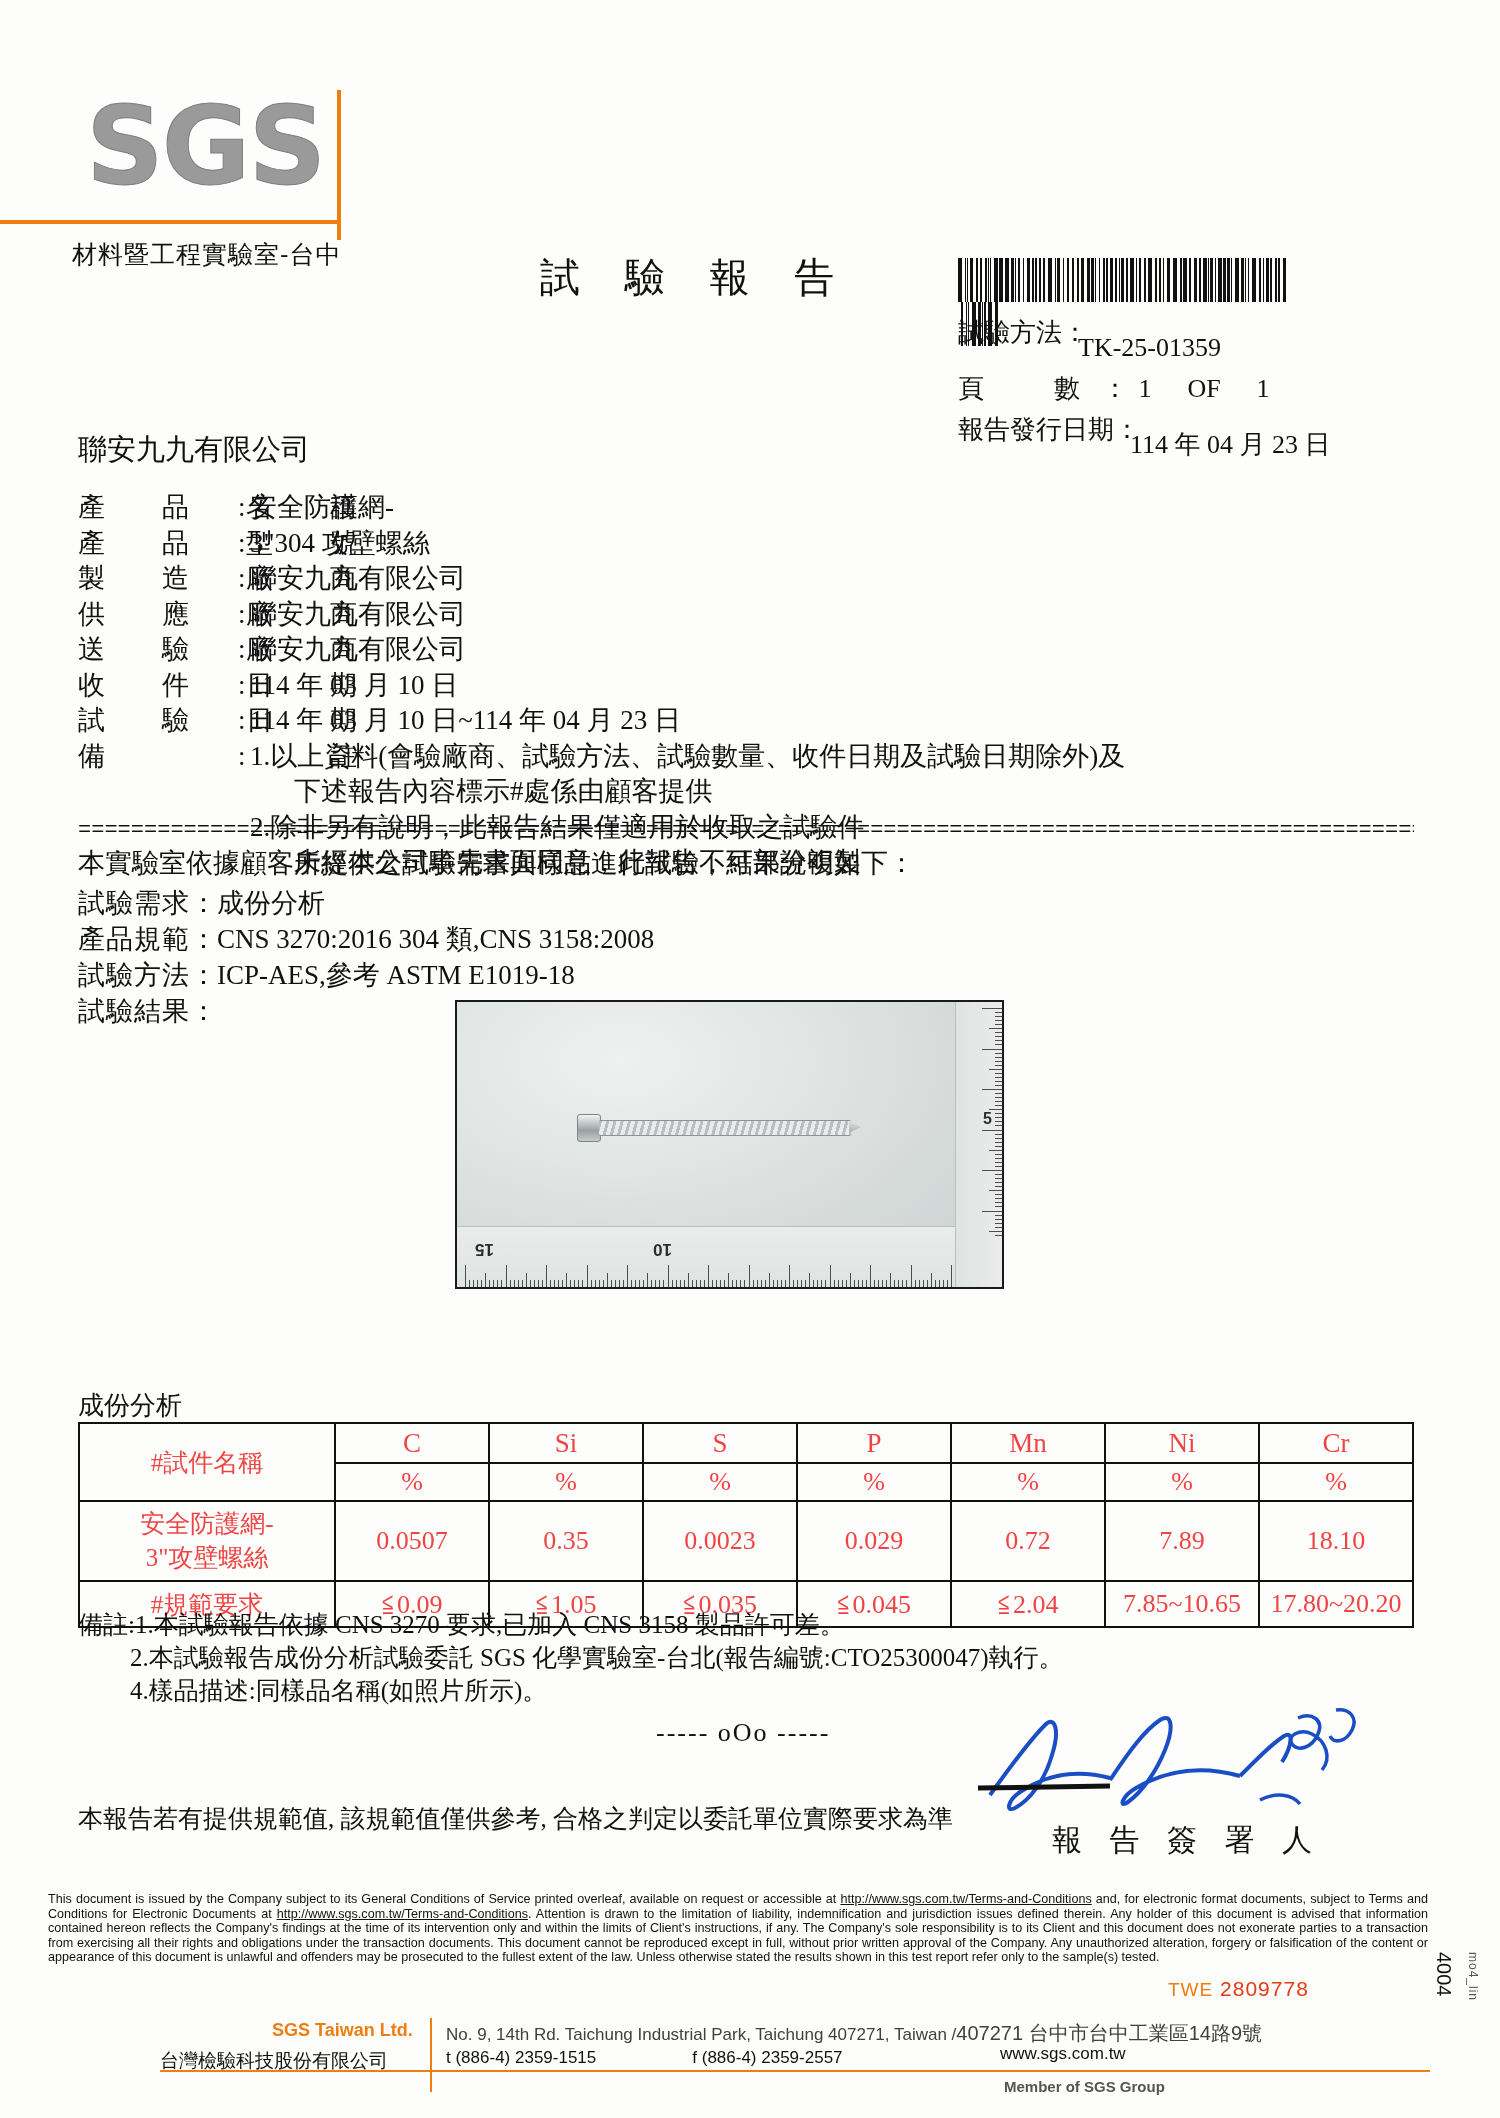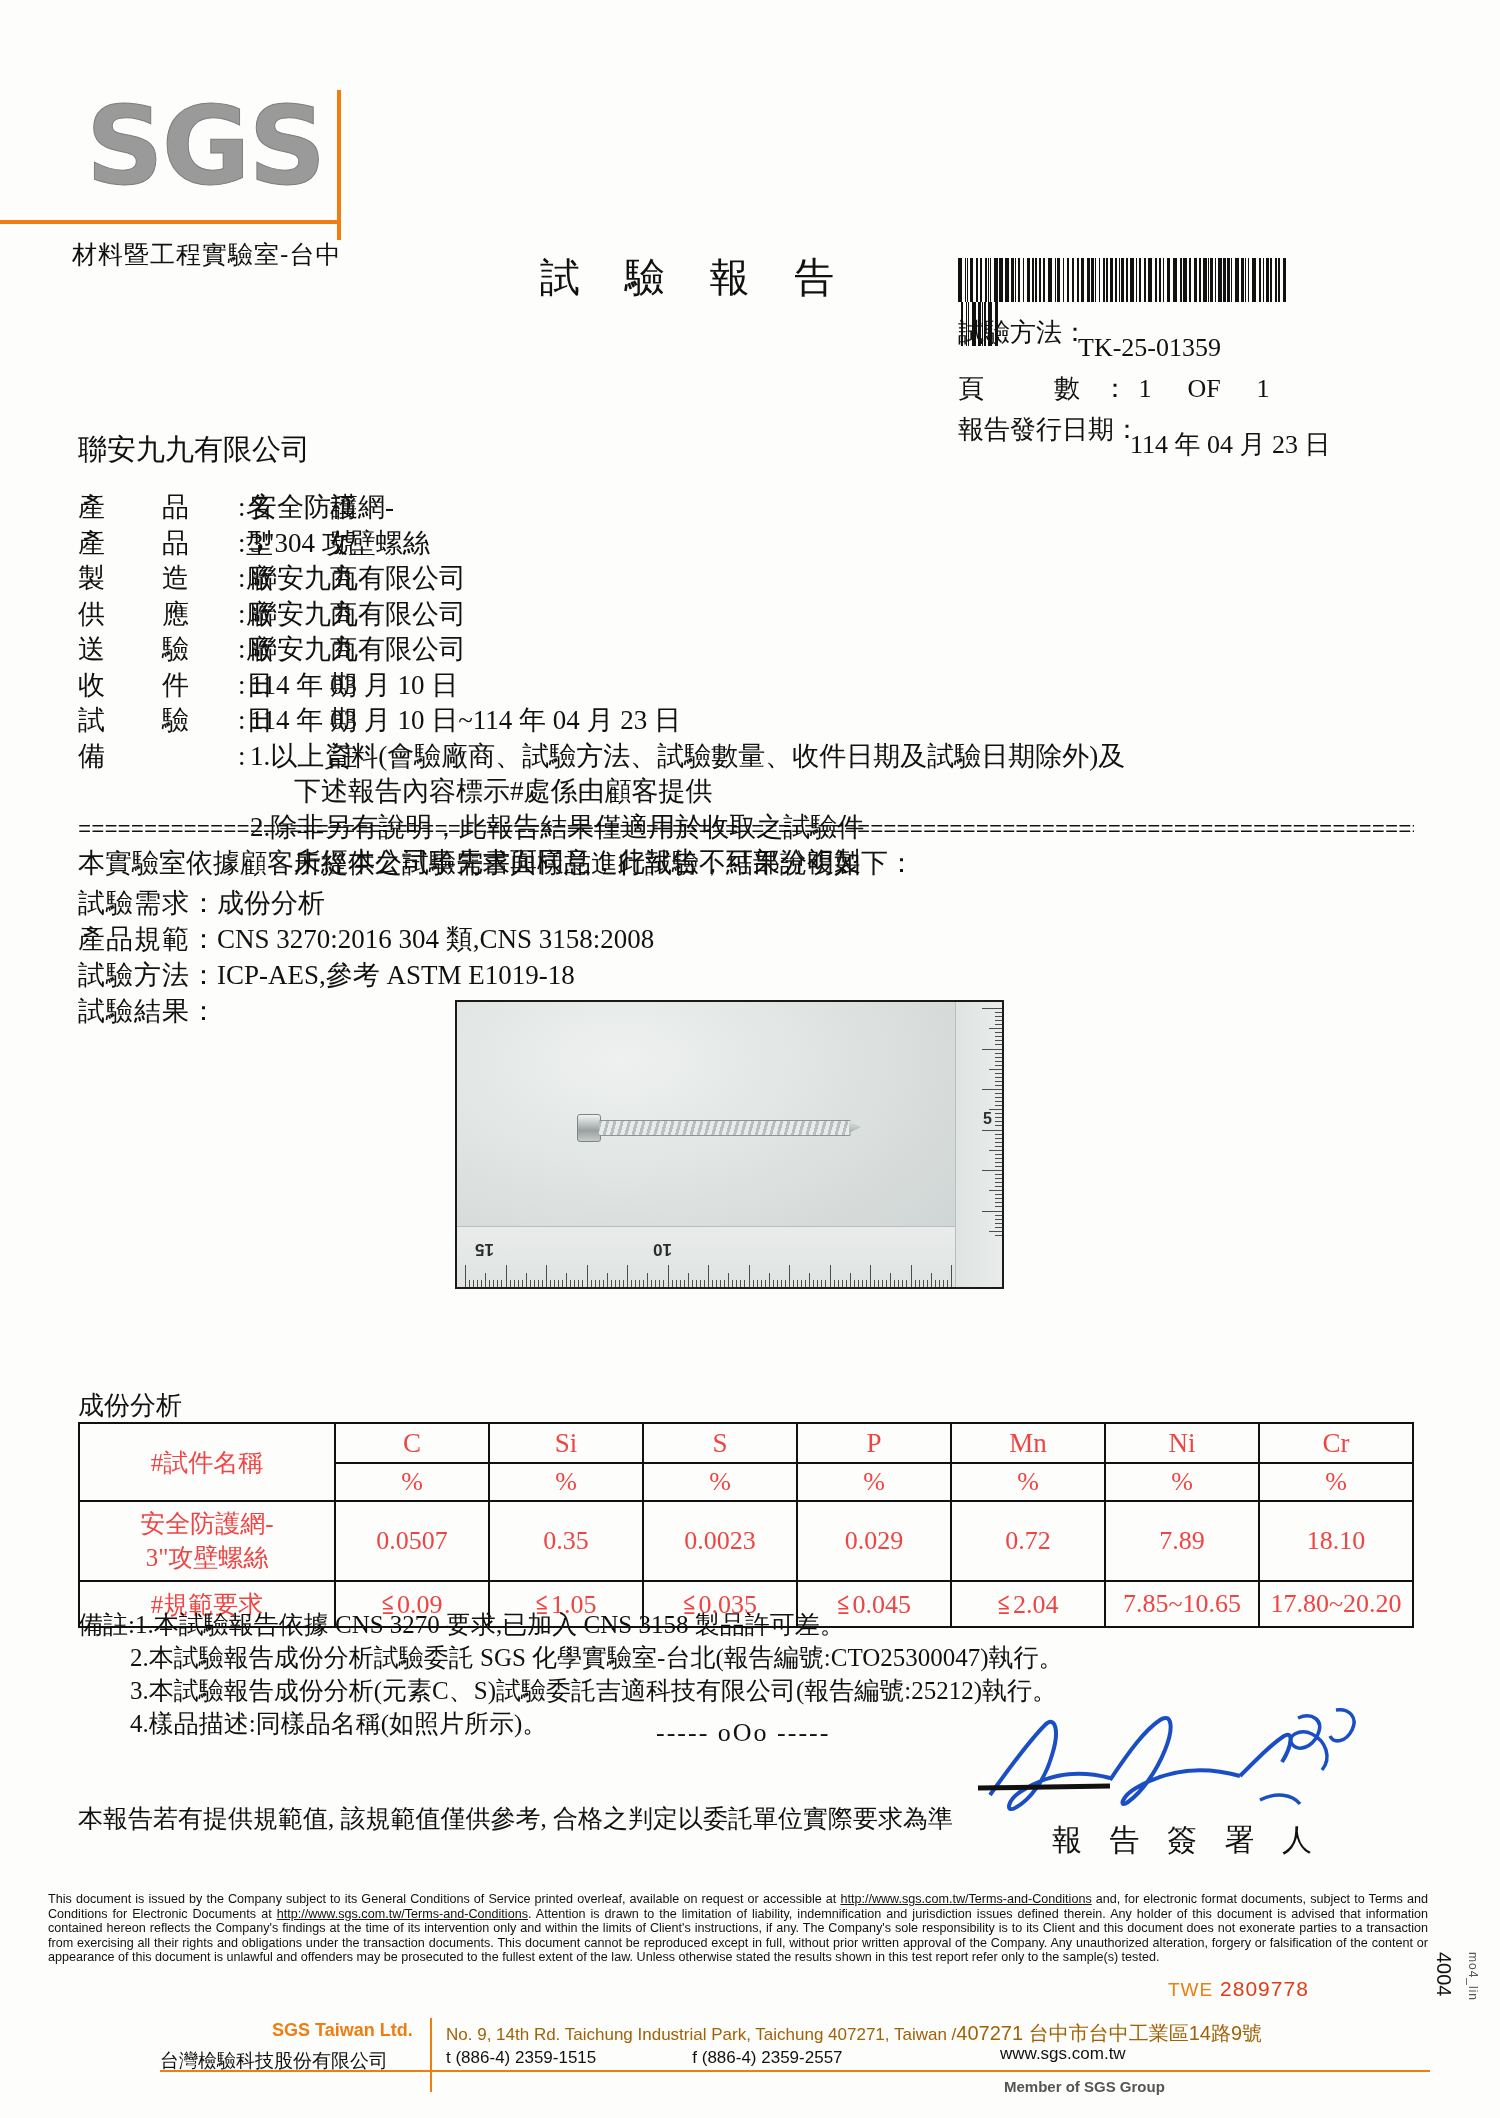--- a/index.html
+++ b/index.html
@@ -139,21 +139,21 @@
     position:absolute;left:1480px;top:1952px;
     font-family:"Liberation Sans",sans-serif;font-size:12px;color:#555;
     transform:rotate(90deg);transform-origin:left top;white-space:nowrap;letter-spacing:1px;
   }
   .footer-rule{position:absolute;left:160px;top:2070px;width:1270px;height:2px;background:#f07d10;}
   .footer-vline{position:absolute;left:430px;top:2018px;width:2px;height:74px;background:#f07d10;}
   .sgs-tw{position:absolute;left:272px;top:2020px;font-family:"Liberation Sans",sans-serif;
     font-size:18px;font-weight:bold;color:#f07d10;}
   .sgs-tw-cn{position:absolute;left:160px;top:2048px;font-size:19px;color:#111;}
   .addr1{position:absolute;left:446px;top:2020px;font-family:"Liberation Sans",sans-serif;
-    font-size:17px;color:#a16207;white-space:nowrap;}
+    font-size:17px;color:#404040;white-space:nowrap;}
   .addr1 .big{font-size:20px;}
   .addr2{position:absolute;left:446px;top:2048px;font-family:"Liberation Sans",sans-serif;
     font-size:17px;color:#111;white-space:nowrap;}
   .addr2 .gap{display:inline-block;width:96px;}
   .weburl{position:absolute;left:1000px;top:2044px;font-family:"Liberation Sans",sans-serif;
     font-size:17px;color:#111;}
   .member{position:absolute;left:1004px;top:2078px;font-family:"Liberation Sans",sans-serif;
     font-size:15px;color:#555;font-weight:bold;}
 </style>
 </head>
@@ -493,21 +493,20 @@
           <td class="r-spec">≦2.04</td>
           <td class="r-spec">7.85~10.65</td>
           <td class="r-spec">17.80~20.20</td>
         </tr>
       </tbody>
   </table>
 
   <div class="footnotes" id="footnotes">
       <div class="fn-row"><span>備註:</span><span>1.本試驗報告依據 CNS 3270 要求,已加入 CNS 3158 製品許可差。</span></div>
       <div class="fn-row fn-ind"><span>2.本試驗報告成份分析試驗委託 SGS 化學實驗室-台北(報告編號:CTO25300047)執行。</span></div>
-      <div class="fn-row fn-ind"><span>3.本試驗報告成份分析(元素C、S)試驗委託吉適科技有限公司(報告編號:25212)執行。</span></div>
       <div class="fn-row fn-ind"><span>4.樣品描述:同樣品名稱(如照片所示)。</span></div>
     </div>
   <div class="ooo">----- oOo -----</div>
 
   <div class="disclaimer">本報告若有提供規範值, 該規範值僅供參考, 合格之判定以委託單位實際要求為準</div>
   <svg class="signature" viewBox="0 0 420 150">
     <path d="M30,95 C55,60 70,40 85,25 C95,15 100,30 92,55 C85,80 70,100 55,108
              C45,113 48,100 60,92 C90,72 120,70 150,78" fill="none" stroke="#1a4ec4" stroke-width="4"></path>
     <path d="M18,88 L150,86" fill="none" stroke="#111" stroke-width="5"></path>
     <path d="M150,80 C170,50 185,30 200,20 C212,12 214,28 205,50 C196,72 182,92 168,102

